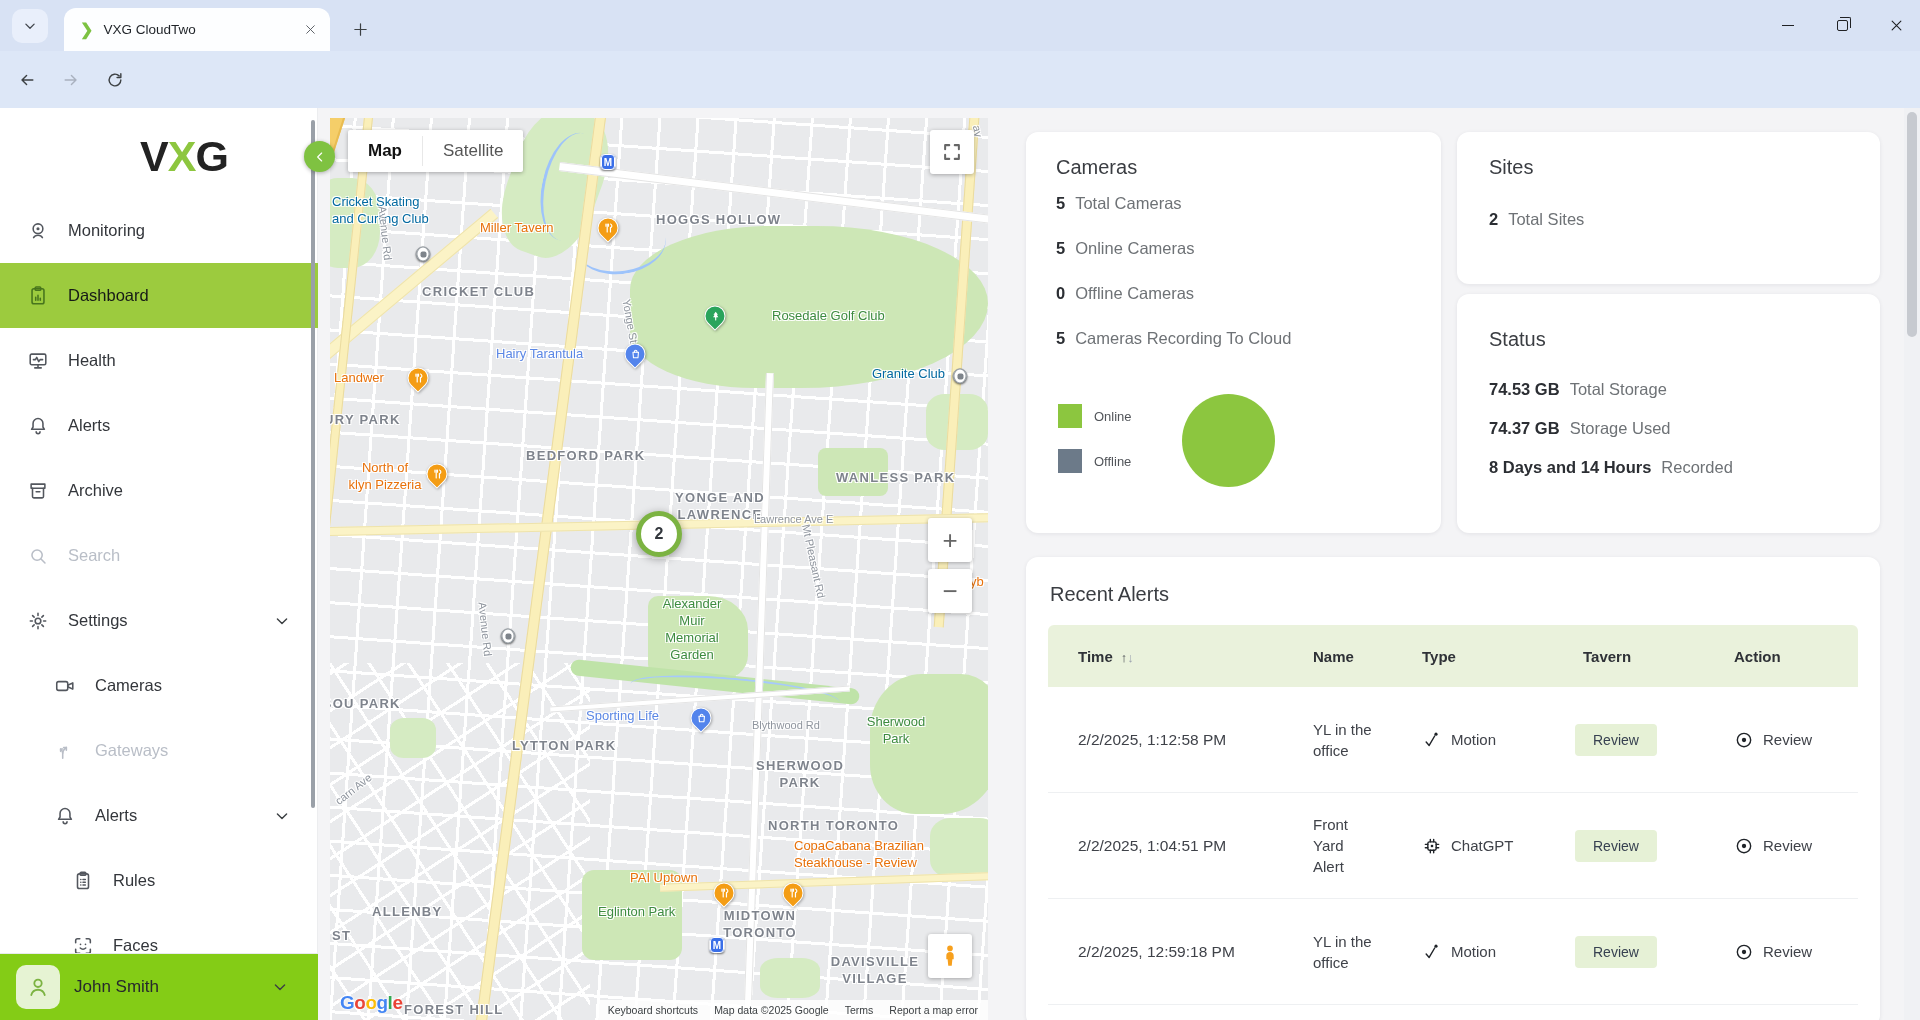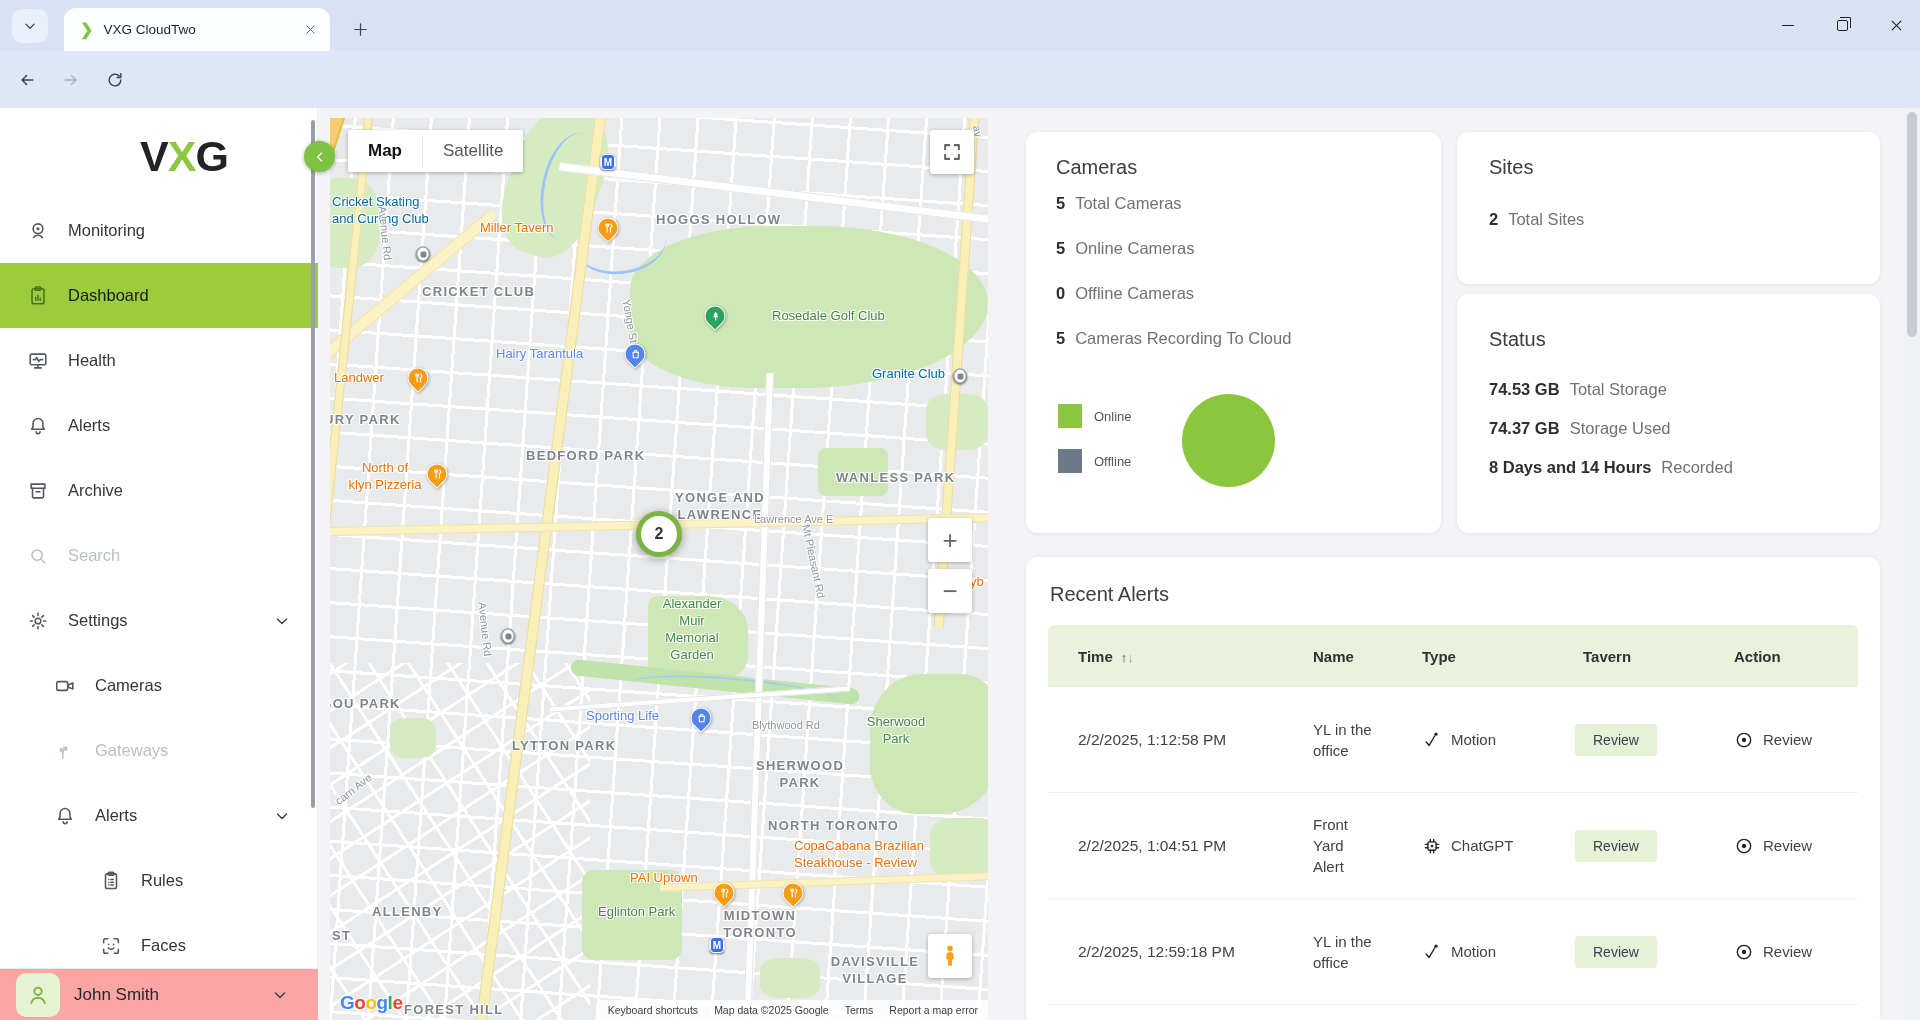--- a/index.html
+++ b/index.html
@@ -44,28 +44,28 @@
   .app { position:absolute; left:0; top:108px; width:1920px; height:912px; background:#F4F4F6; overflow:hidden; }
 
   .sidebar { position:absolute; left:0; top:0; width:318px; height:912px; background:#fff; border-right:1px solid #ECEDEF; }
   .logo { position:absolute; left:0; top:24px; width:318px; text-align:center; font-size:43px; font-weight:800; letter-spacing:-1px; color:#232323;margin-left:25px; }
   .logo .x { color:#8DC63F; }
   .nav { position:absolute; left:0; top:90px; width:318px; height:760px; overflow:hidden; }
   .nav-item { position:relative; height:65px; display:flex; align-items:center; padding-left:27px; color:#33363B; cursor:pointer; }
   .nav-item .nav-ic { width:22px; height:22px; color:#53575E; margin-right:19px; flex:none; }
   .nav-item .nav-label { font-size:16.5px; }
   .nav-item.ind1 { padding-left:54px; }
-  .nav-item.ind2 { padding-left:100px; }
+  .nav-item.ind2 { padding-left:72px; }
   .nav-item.active { background:#9CCB3E; }
   .nav-item.active .nav-ic { color:#47751D; }
   .nav-item.active .nav-label { color:#161A17; }
   .nav-item.disabled .nav-ic, .nav-item.disabled .nav-label { color:#B9BEC7; }
   .nav-item .chev { position:absolute; right:26px; width:20px; height:20px; color:#3C4043; }
   .side-scroll { position:absolute; right:2px; top:12px; width:4px; height:688px; background:#9AA0A8; border-radius:2px; }
-  .userrow { position:absolute; left:0; bottom:0; width:318px; height:52px; background:#fca5a5; border-top:1px solid #E8EAED; display:flex; align-items:center; }
+  .userrow { position:absolute; left:0; bottom:0; width:318px; height:67px; background:#84cc16; border-top:1px solid #E8EAED; display:flex; align-items:center; }
   .user-avatar { width:44px; height:44px; margin-left:16px; border-radius:10px; background:#E6F3D3; color:#7CB342; display:flex; align-items:center; justify-content:center; }
   .user-avatar .ic { width:26px; height:26px; }
   .user-name { margin-left:14px; font-size:17px; color:#26282C; flex:1; }
   .userrow .chev { width:20px; height:20px; color:#3C4043; margin-right:28px; }
 
   
   .map { position:absolute; left:330px; top:10px; width:658px; height:902px; background:#E9EAEC; overflow:hidden; }
   .map-grid { position:absolute; inset:-80px; transform:rotate(4deg);
     background-image: repeating-linear-gradient(90deg, transparent 0 35px, #fff 35px 38px),
                       repeating-linear-gradient(0deg, transparent 0 31px, #fff 31px 34px); }

